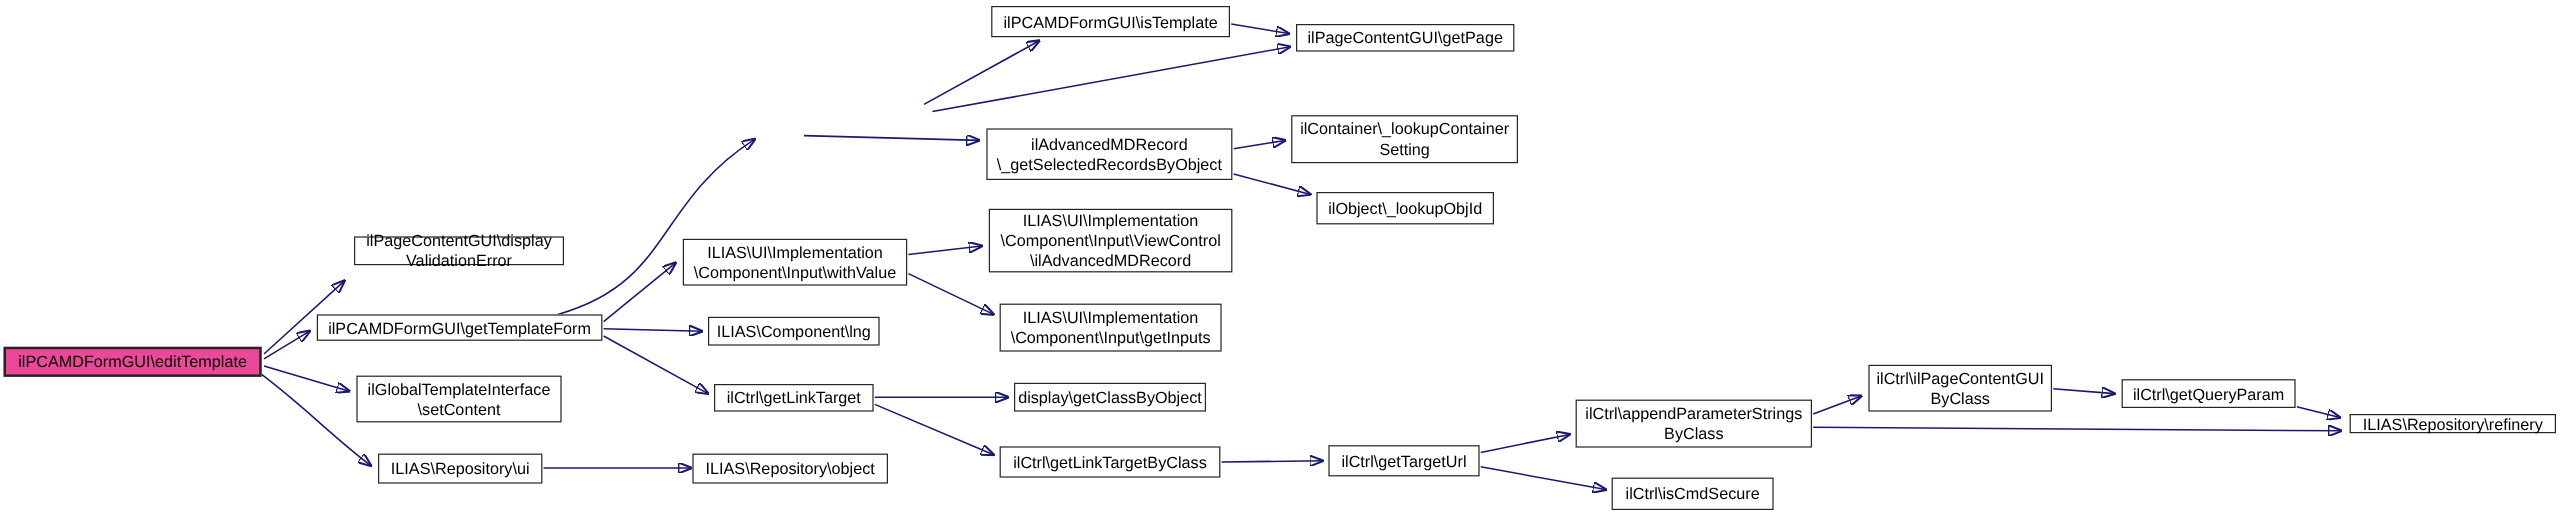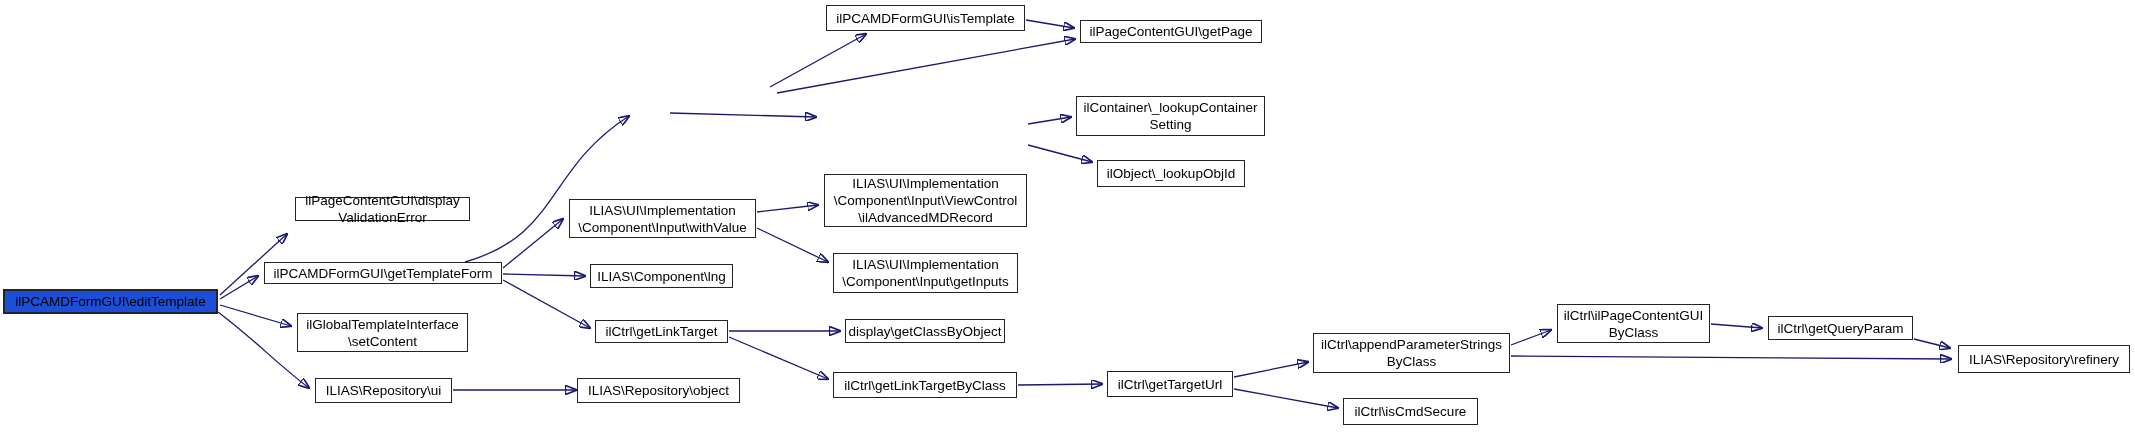--- a/index.html
+++ b/index.html
@@ -22,21 +22,21 @@
     align-items:center;
     justify-content:center;
     font-size:13.5px;
     line-height:17px;
     color:#000000;
     white-space:nowrap;
     text-align:center;
     cursor:pointer;
   }
   .node.root{
-    background:#1d4ed8;
+    background:#ec4899;
     border-width:2px;
   }
   .ln{display:block;}
 </style>
 </head>
 <body>
 
 <div class="canvas">
 
   <svg class="edges" width="2135" height="432" viewBox="0 0 2135 432">
@@ -97,20 +97,24 @@
 
 
   <div class="node" style="left:826px;top:5px;width:199px;height:26px">
     <span class="ln">ilPCAMDFormGUI\isTemplate</span>
   </div>
 
   <div class="node" style="left:1080px;top:20px;width:182px;height:23px">
     <span class="ln">ilPageContentGUI\getPage</span>
   </div>
 
+  <div class="node" style="left:822px;top:107px;width:205px;height:43px">
+    <span class="ln">ilAdvancedMDRecord</span>
+    <span class="ln">\_getSelectedRecordsByObject</span>
+  </div>
 
   <div class="node" style="left:1076px;top:96px;width:189px;height:40px">
     <span class="ln">ilContainer\_lookupContainer</span>
     <span class="ln">Setting</span>
   </div>
 
   <div class="node" style="left:1097px;top:160px;width:148px;height:27px">
     <span class="ln">ilObject\_lookupObjId</span>
   </div>
 
@@ -165,17 +169,17 @@
 
   <div class="node" style="left:1557px;top:304px;width:153px;height:39px">
     <span class="ln">ilCtrl\ilPageContentGUI</span>
     <span class="ln">ByClass</span>
   </div>
 
   <div class="node" style="left:1768px;top:316px;width:145px;height:24px">
     <span class="ln">ilCtrl\getQueryParam</span>
   </div>
 
-  <div class="node" style="left:1958px;top:345px;width:172px;height:28px">
+  <div class="node" style="left:1958px;top:345px;width:172px;height:16px">
     <span class="ln">ILIAS\Repository\refinery</span>
   </div>
 
 </div>
 
 </body></html>

